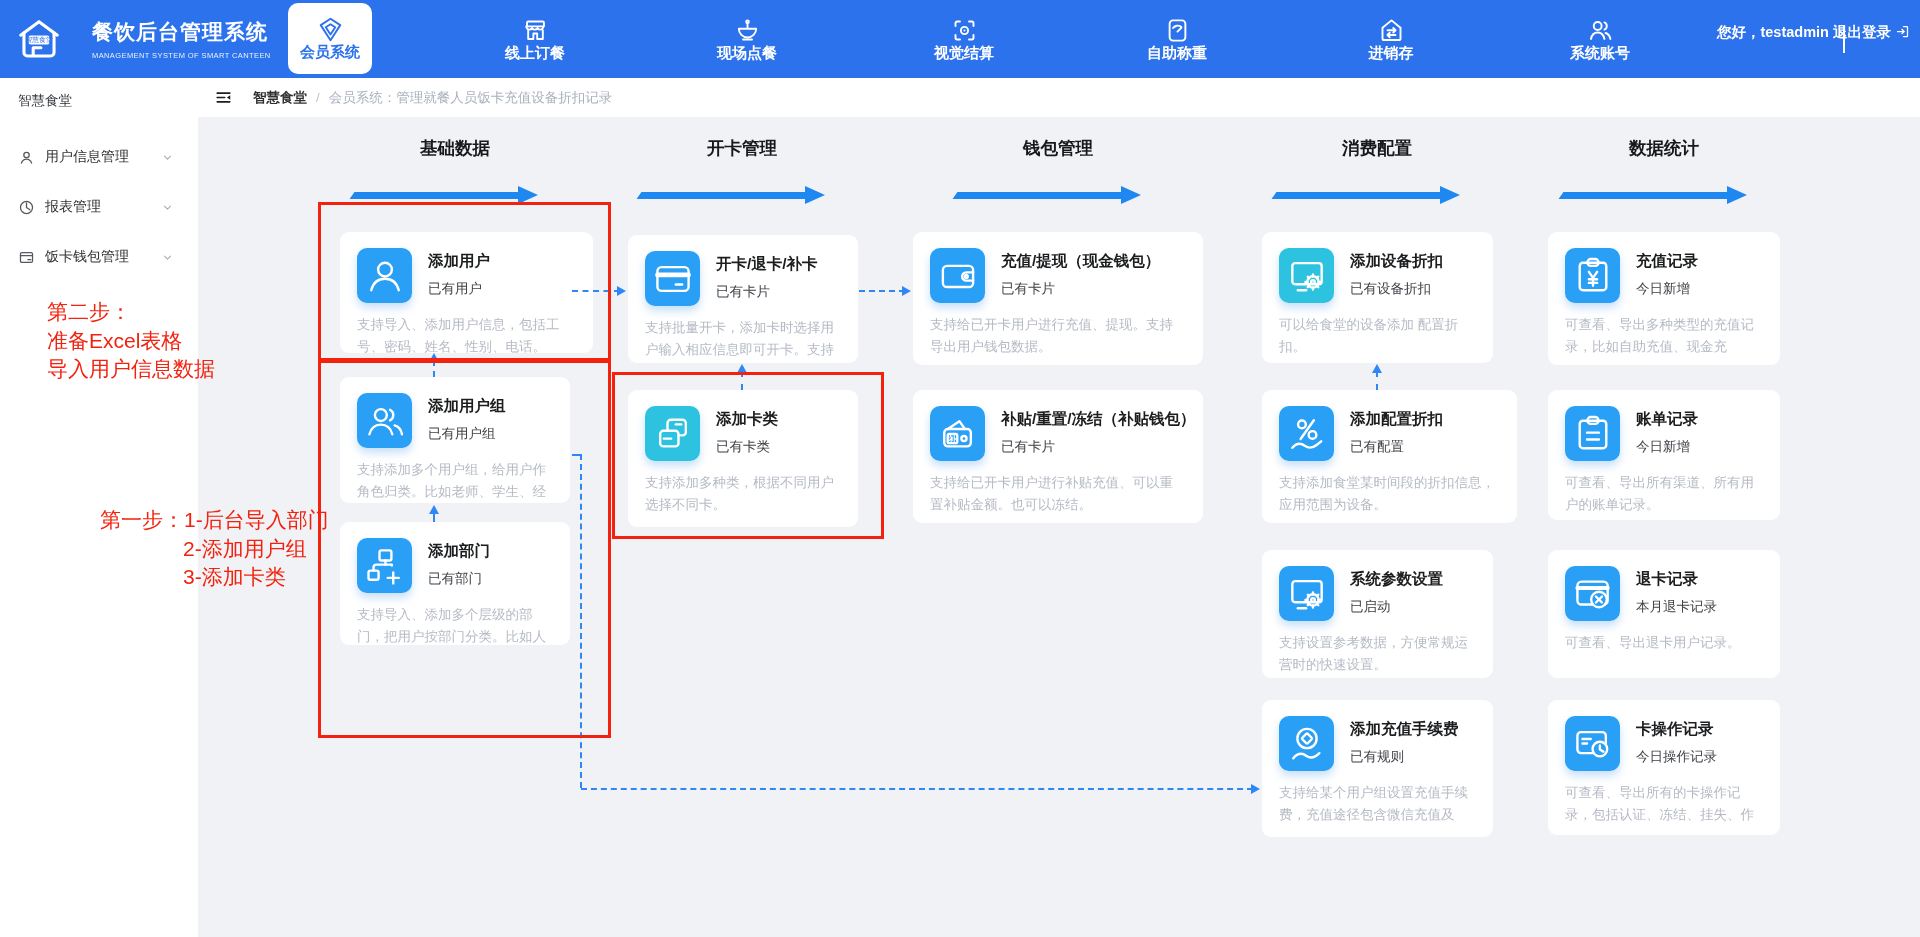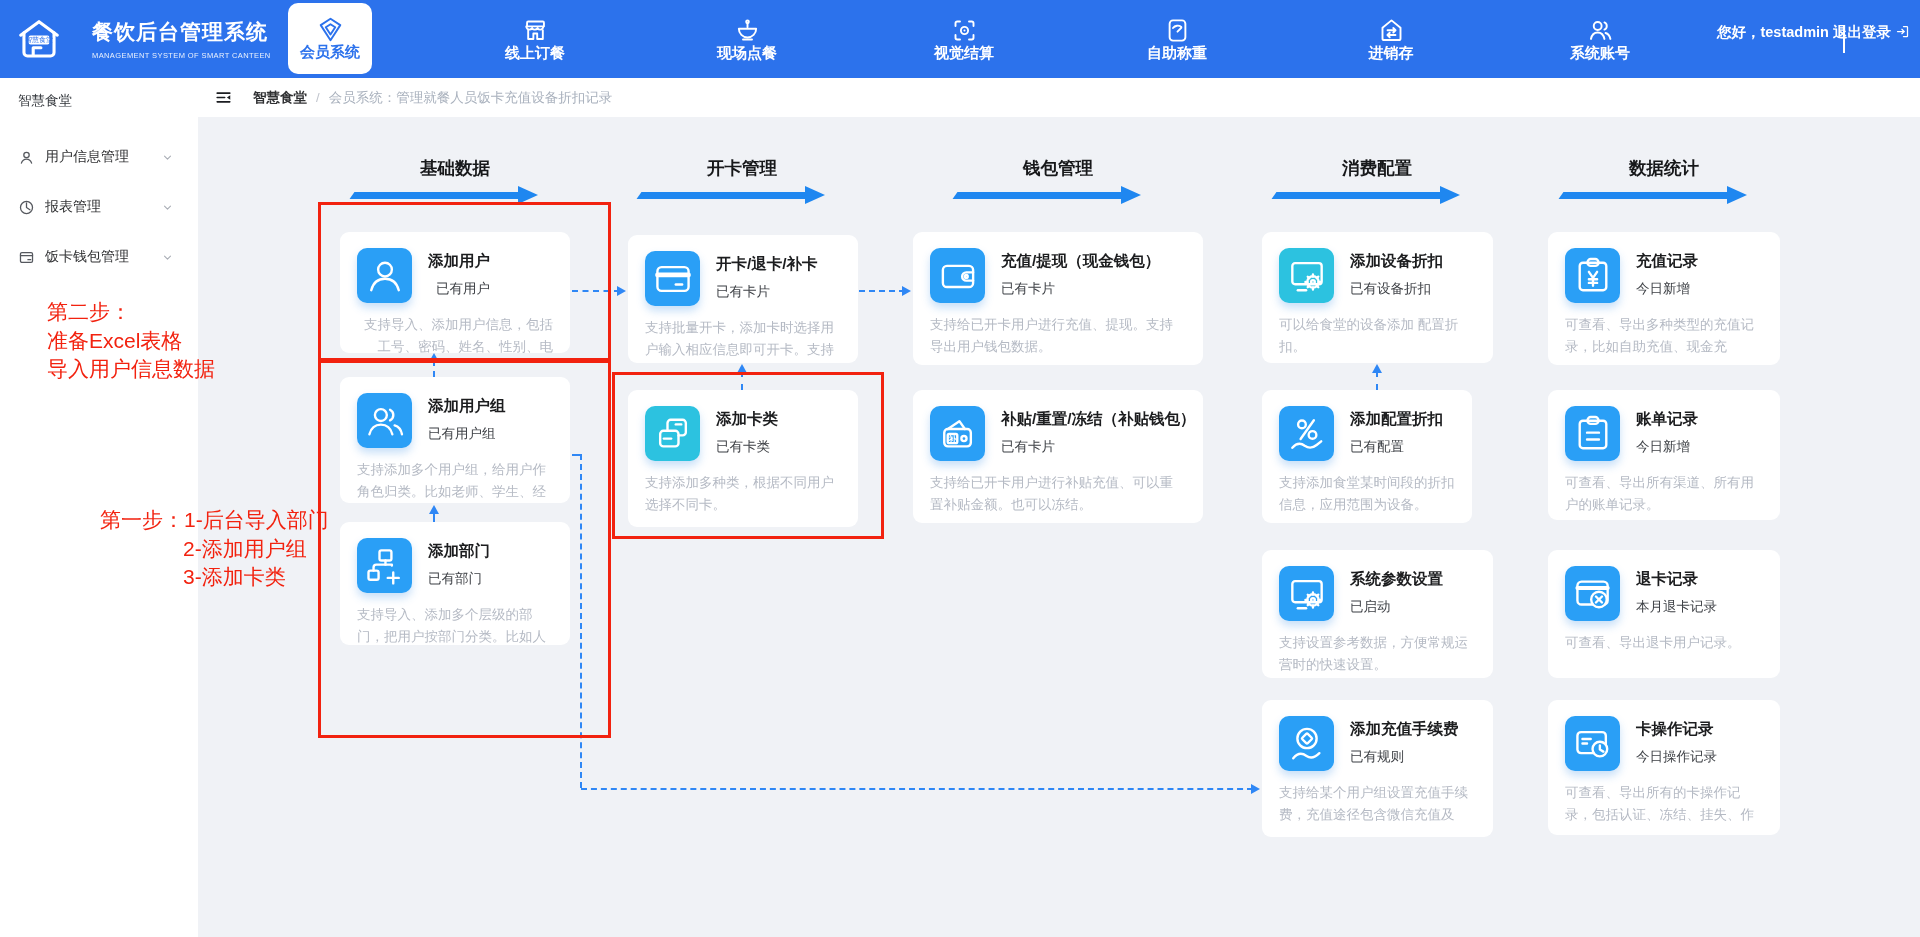--- a/index.html
+++ b/index.html
@@ -35,21 +35,21 @@
   
   .crumbbar{position:absolute;left:198px;top:78px;width:1722px;height:39px;background:#fff;border-bottom:1px solid #e9ecf0;display:flex;align-items:center;}
   .collapse-ic{margin-left:16px;display:flex;cursor:pointer;}
   .collapse-ic svg{width:19px;height:19px;fill:none;stroke:#1b1d21;stroke-width:2;stroke-linecap:round;}
   .crumb-root{margin-left:20px;font-size:13.5px;color:#303133;font-weight:bold;}
   .crumb-sep{margin:0 9px;font-size:13px;color:#c0c4cc;}
   .crumb-cur{font-size:13.5px;color:#a9b1bd;}
 
   
   .mainbg{position:absolute;left:198px;top:117px;width:1722px;height:820px;background:#f0f2f6;}
-  .col-title{position:absolute;top:156px;width:200px;text-align:center;font-size:17.5px;font-weight:bold;color:#17181a;}
+  .col-title{position:absolute;top:136px;width:200px;text-align:center;font-size:17.5px;font-weight:bold;color:#17181a;}
   .col-arrow{position:absolute;top:189px;height:14px;}
   .col-arrow .bar{position:absolute;left:0;top:3px;width:170px;height:7px;background:#1f87f0;transform:skewX(-35deg);}
   .col-arrow .tip{position:absolute;left:166px;top:-3px;width:0;height:0;border-top:9px solid transparent;border-bottom:9px solid transparent;border-left:20px solid #1f87f0;}
 
   .card{position:absolute;background:#fff;border-radius:9px;padding:16px 17px 10px 17px;box-sizing:border-box;cursor:pointer;}
   .card-top{display:flex;}
   .card-icon{width:55px;height:55px;border-radius:10px;flex:0 0 55px;display:flex;align-items:center;justify-content:center;color:#fff;box-shadow:0 5px 9px rgba(58,142,230,.28);}
   .card-icon svg{width:44px;height:44px;fill:none;stroke:currentColor;stroke-width:2.6;stroke-linecap:round;stroke-linejoin:round;}
   .card-meta{margin-left:16px;display:flex;flex-direction:column;justify-content:space-between;padding:3px 0 5px 0;}
   .card-title{font-size:15.5px;font-weight:bold;color:#1c1d1f;white-space:nowrap;}
@@ -270,21 +270,21 @@
   </div>
       <div>
     <div class="col-title" style="left: 1564px;">数据统计</div>
     <div class="col-arrow" style="left: 1561px;">
           <i class="bar"></i>
           <i class="tip"></i>
         </div>
   </div>
     </div>
   <div id="cards">
-      <div class="card" style="left: 340px; top: 232px; width: 230px; height: 121px; text-align: right;">
+      <div class="card" style="left: 340px; top: 232px; width: 253px; height: 121px;">
     <div class="card-top">
       <span class="card-icon" style="background: rgb(42, 159, 246);">
             <svg viewBox="0 0 48 48">
               <circle cx="24" cy="17" r="7.5"></circle>
               <path d="M9 39.5c2.2-8.5 8-12.5 15-12.5s12.8 4 15 12.5"></path>
             </svg>
           </span>
       <div class="card-meta">
         <div class="card-title">添加用户</div>
         <div class="card-sub">已有用户</div>
@@ -405,21 +405,21 @@
               <path d="M30.5 22.3v2.2M30.5 36.5v2.2M38.7 30.5h-2.2M24.5 30.5h-2.2M36.3 24.7l-1.6 1.6M26.4 34.6l-1.6 1.6M36.3 36.3l-1.6-1.6M26.4 26.4l-1.6-1.6"></path>
             </svg>
           </span>
       <div class="card-meta">
         <div class="card-title">添加设备折扣</div>
         <div class="card-sub">已有设备折扣</div>
       </div>
     </div>
     <div class="card-desc">可以给食堂的设备添加 配置折扣。</div>
   </div>
-      <div class="card" style="left: 1262px; top: 390px; width: 210px; height: 133px;">
+      <div class="card" style="left: 1262px; top: 390px; width: 255px; height: 133px;">
     <div class="card-top">
       <span class="card-icon" style="background: rgb(42, 159, 246);">
             <svg viewBox="0 0 48 48">
               <circle cx="18.5" cy="13.5" r="4.2"></circle>
               <circle cx="30" cy="25" r="4.2"></circle>
               <path d="M31.5 9L17 29.5"></path>
               <path d="M8 39c4.5-5 9-5.5 13.5-2.2 4.3 3 8.7 2.6 13-.8l5-4"></path>
             </svg>
           </span>
       <div class="card-meta">

